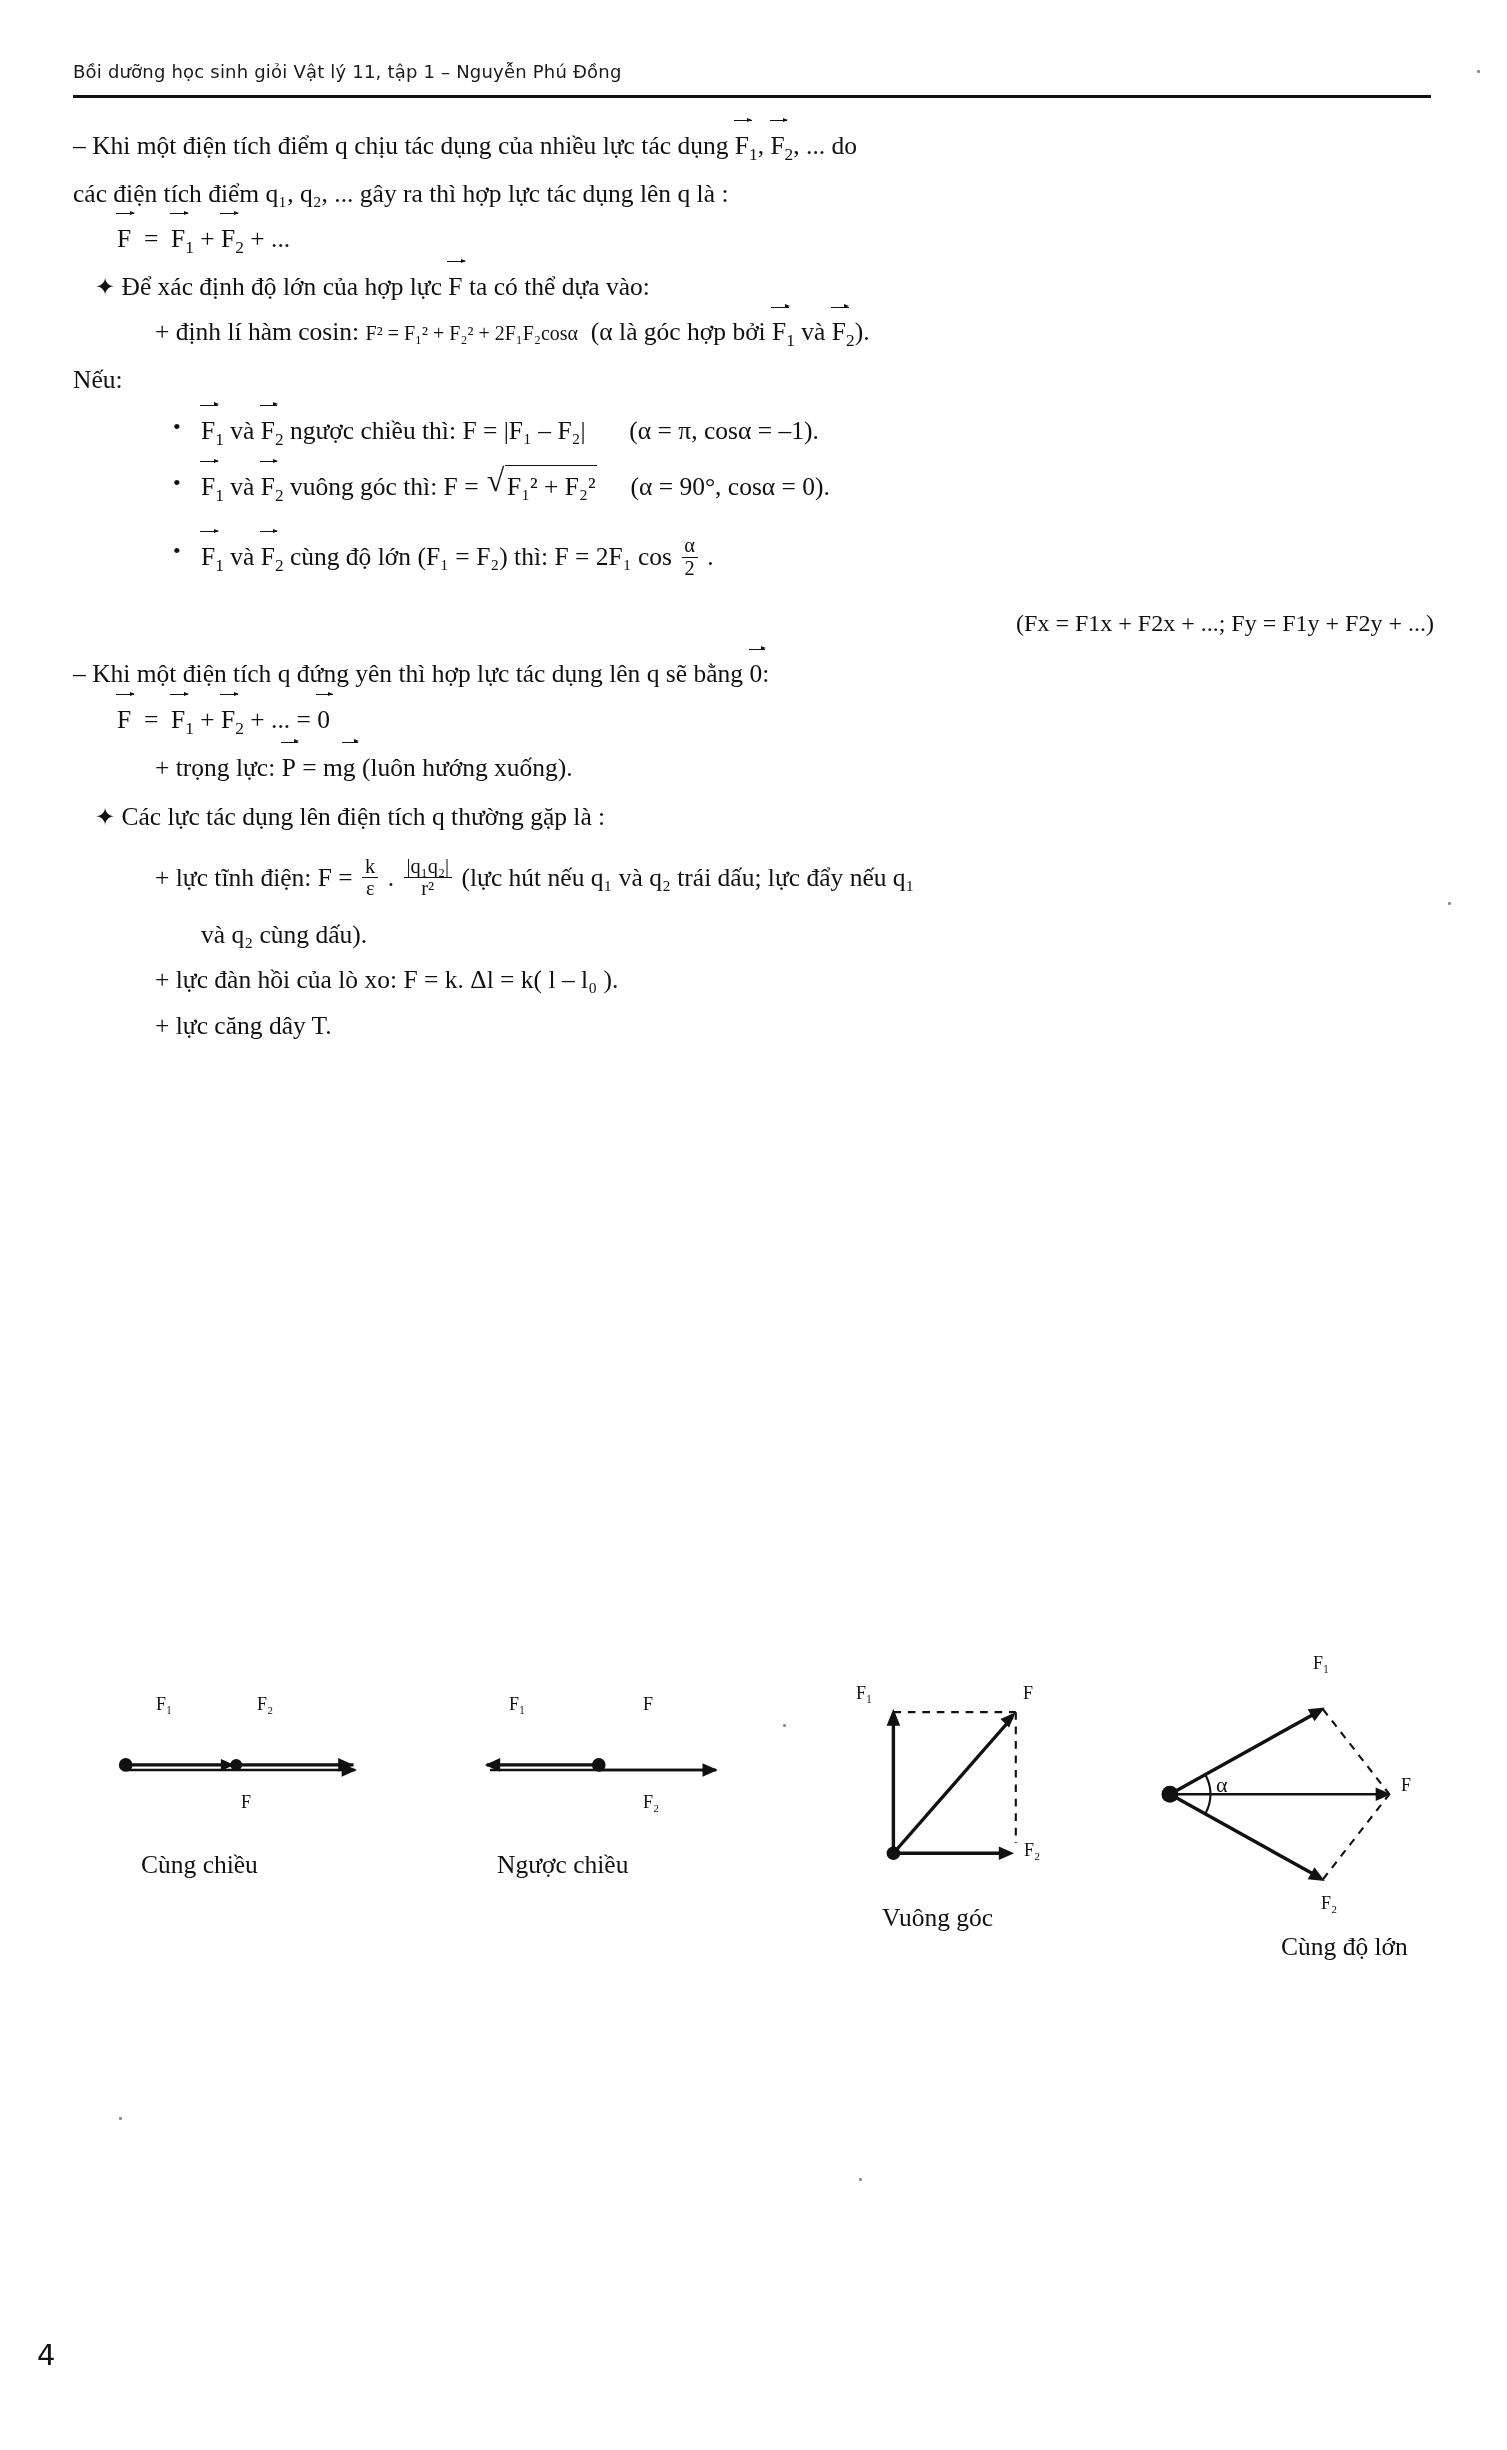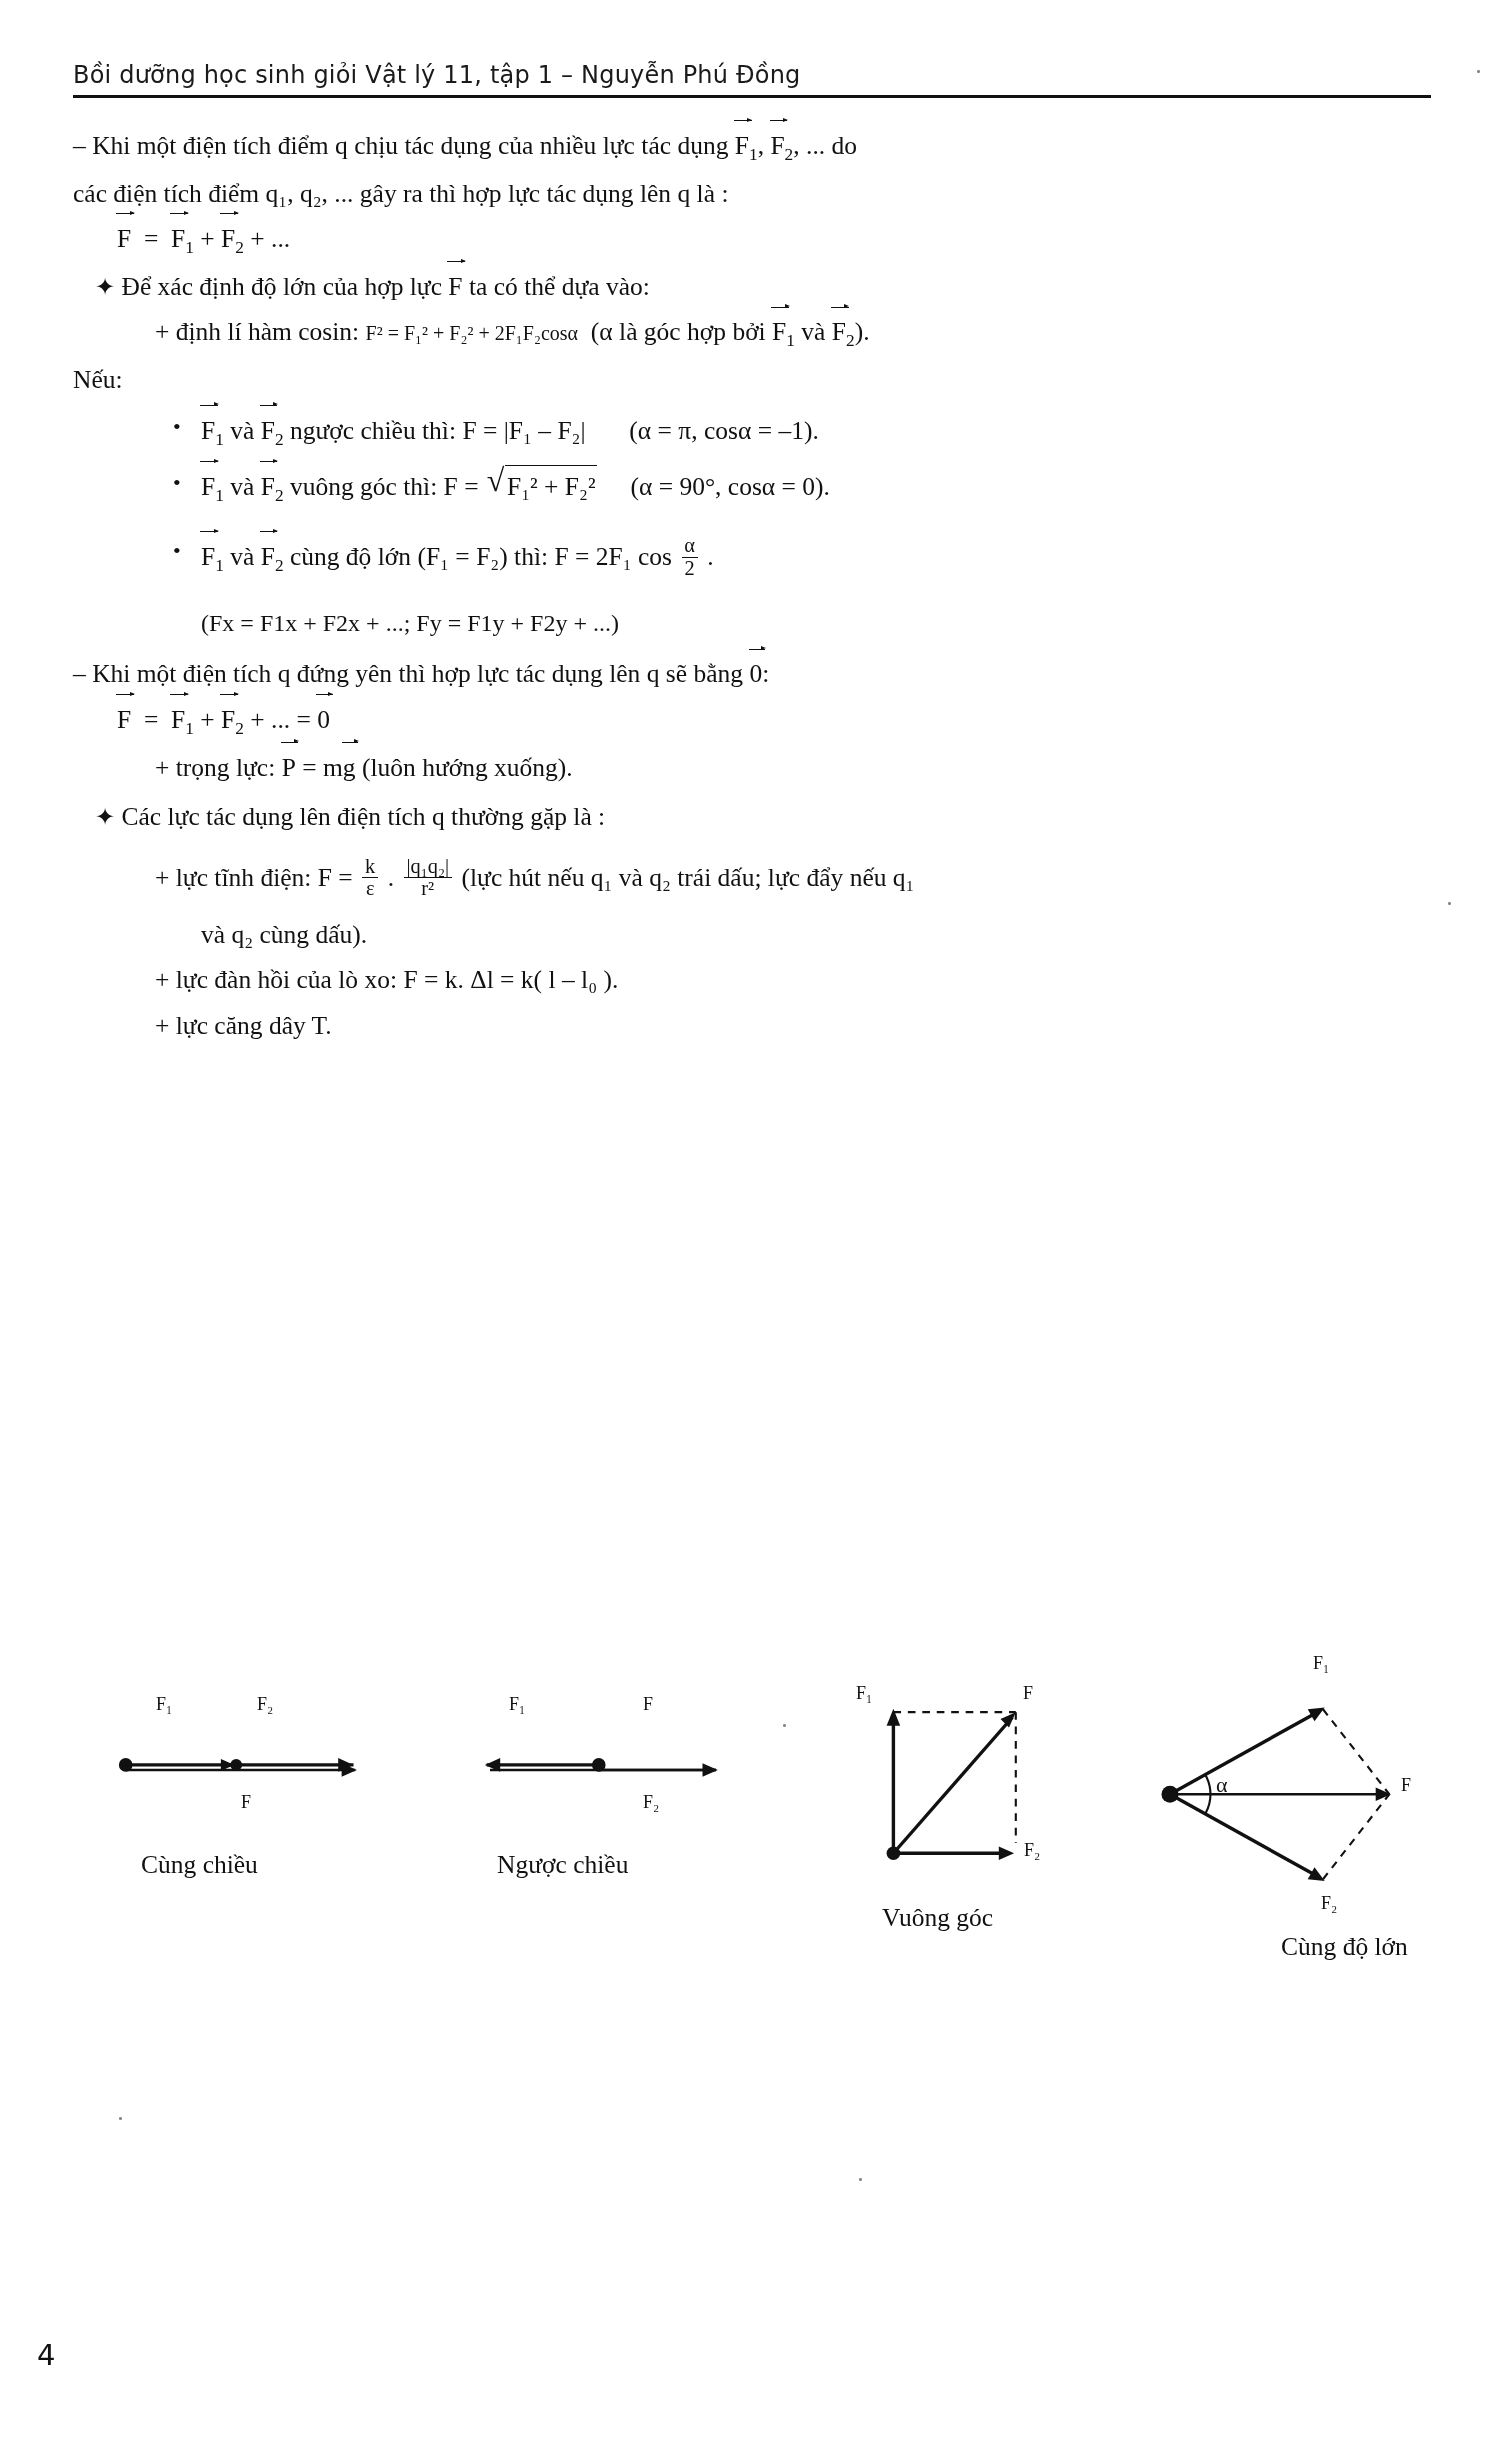--- a/index.html
+++ b/index.html
@@ -11,21 +11,21 @@
     overflow:hidden;
   }
   .page{
     position:absolute;left:0;top:0;width:1507px;height:2450px;
     background:#fff;
   }
   
   .header{
     position:absolute;left:73px;top:61px;width:1361px;
     font-family:"DejaVu Sans", sans-serif;
-    font-size:24px;
+    font-size:18px;
     letter-spacing:0.2px;
     color:#1a1a1a;
   }
   .header-rule{
     position:absolute;left:73px;top:95px;width:1358px;height:2.6px;background:#111;
   }
   
   .content{
     position:absolute;left:73px;top:128px;width:1361px;
     font-size:25.5px;
@@ -159,21 +159,21 @@
       <span class="vec math">F</span><span class="sub">2</span>
       <span>cùng độ lớn (F₁ = F₂) thì: F = 2F₁ cos</span>
       <span class="frac">
         <span class="num">α</span>
         <span class="den">2</span>
       </span>
       <span>.</span>
     </div>
 
 
-    <div class="line indent3" style="margin-top:25.5px;font-size:24px;">
+    <div class="line indent3" style="margin-top:25.5px;font-size:24px;text-align:right;">
       <span>(Fx = F1x + F2x + ...; Fy = F1y + F2y + ...)</span>
     </div>
 
     <div class="line" style="margin-top:15.3px;">
       <span>–  Khi một điện tích q đứng yên thì hợp lực tác dụng lên q sẽ bằng</span>
       <span class="vec math">0</span><span>:</span>
     </div>
 
     <div class="line indent1">
       <span class="vec math">F</span>

